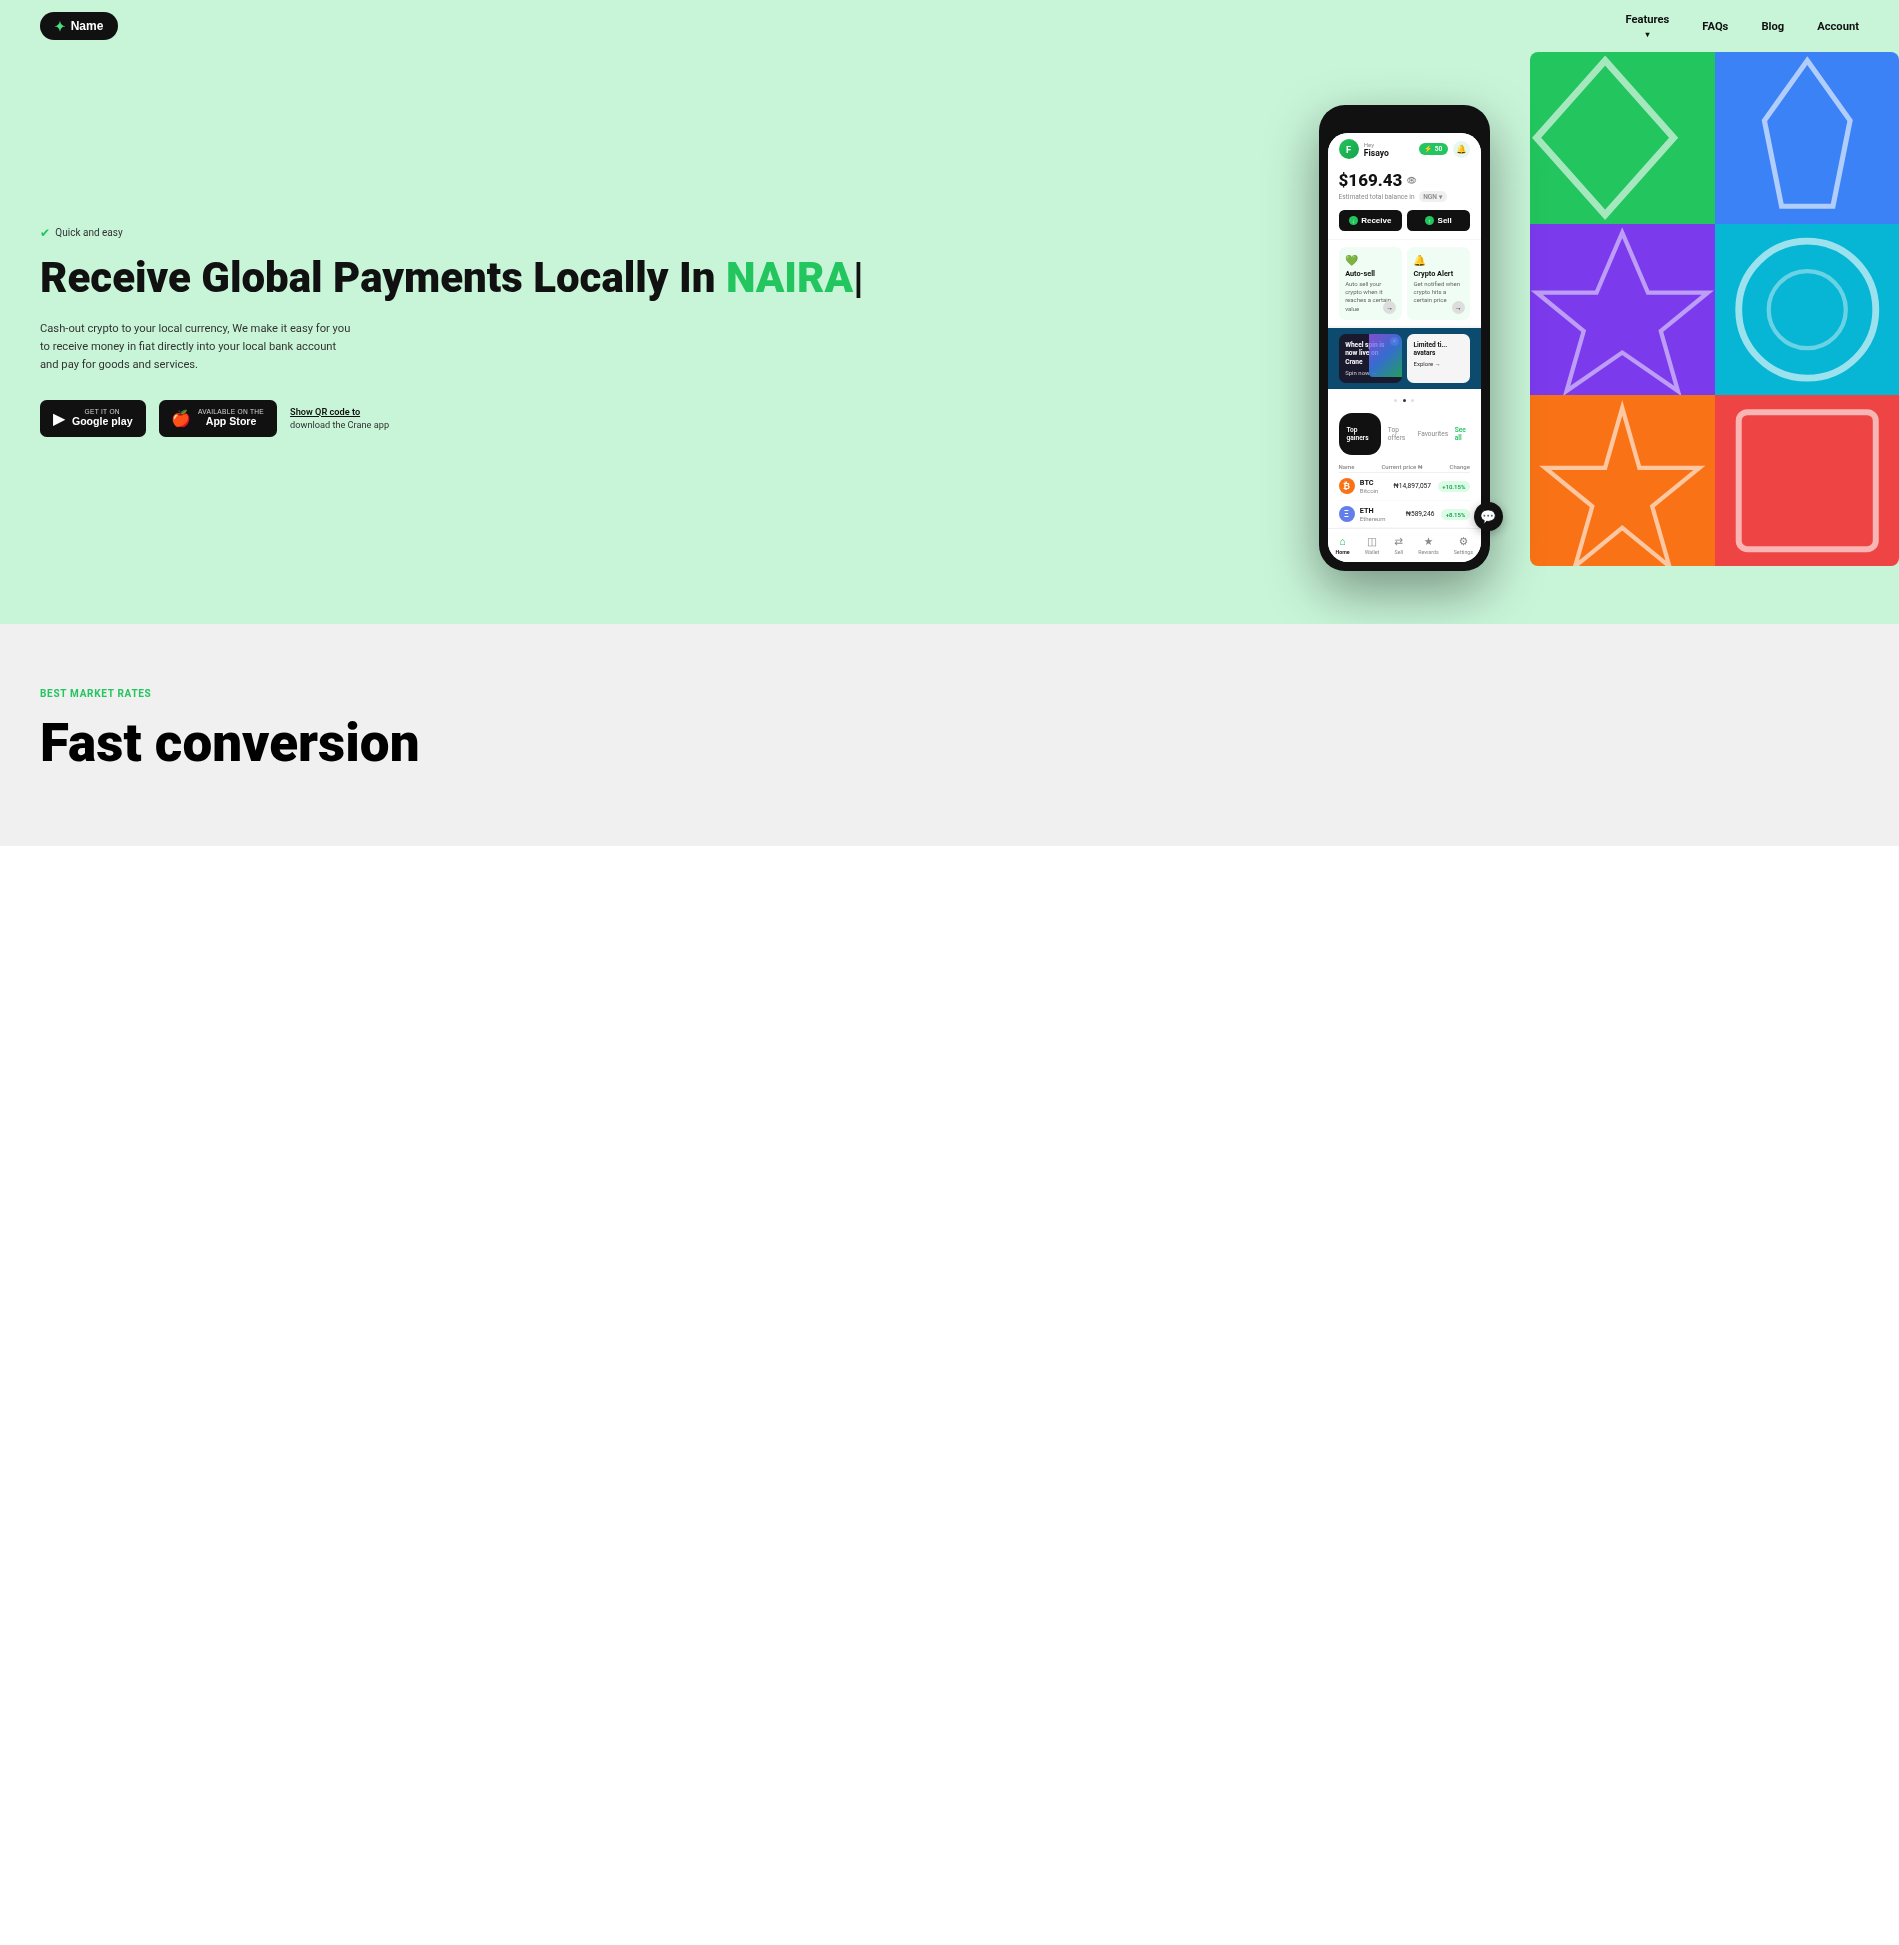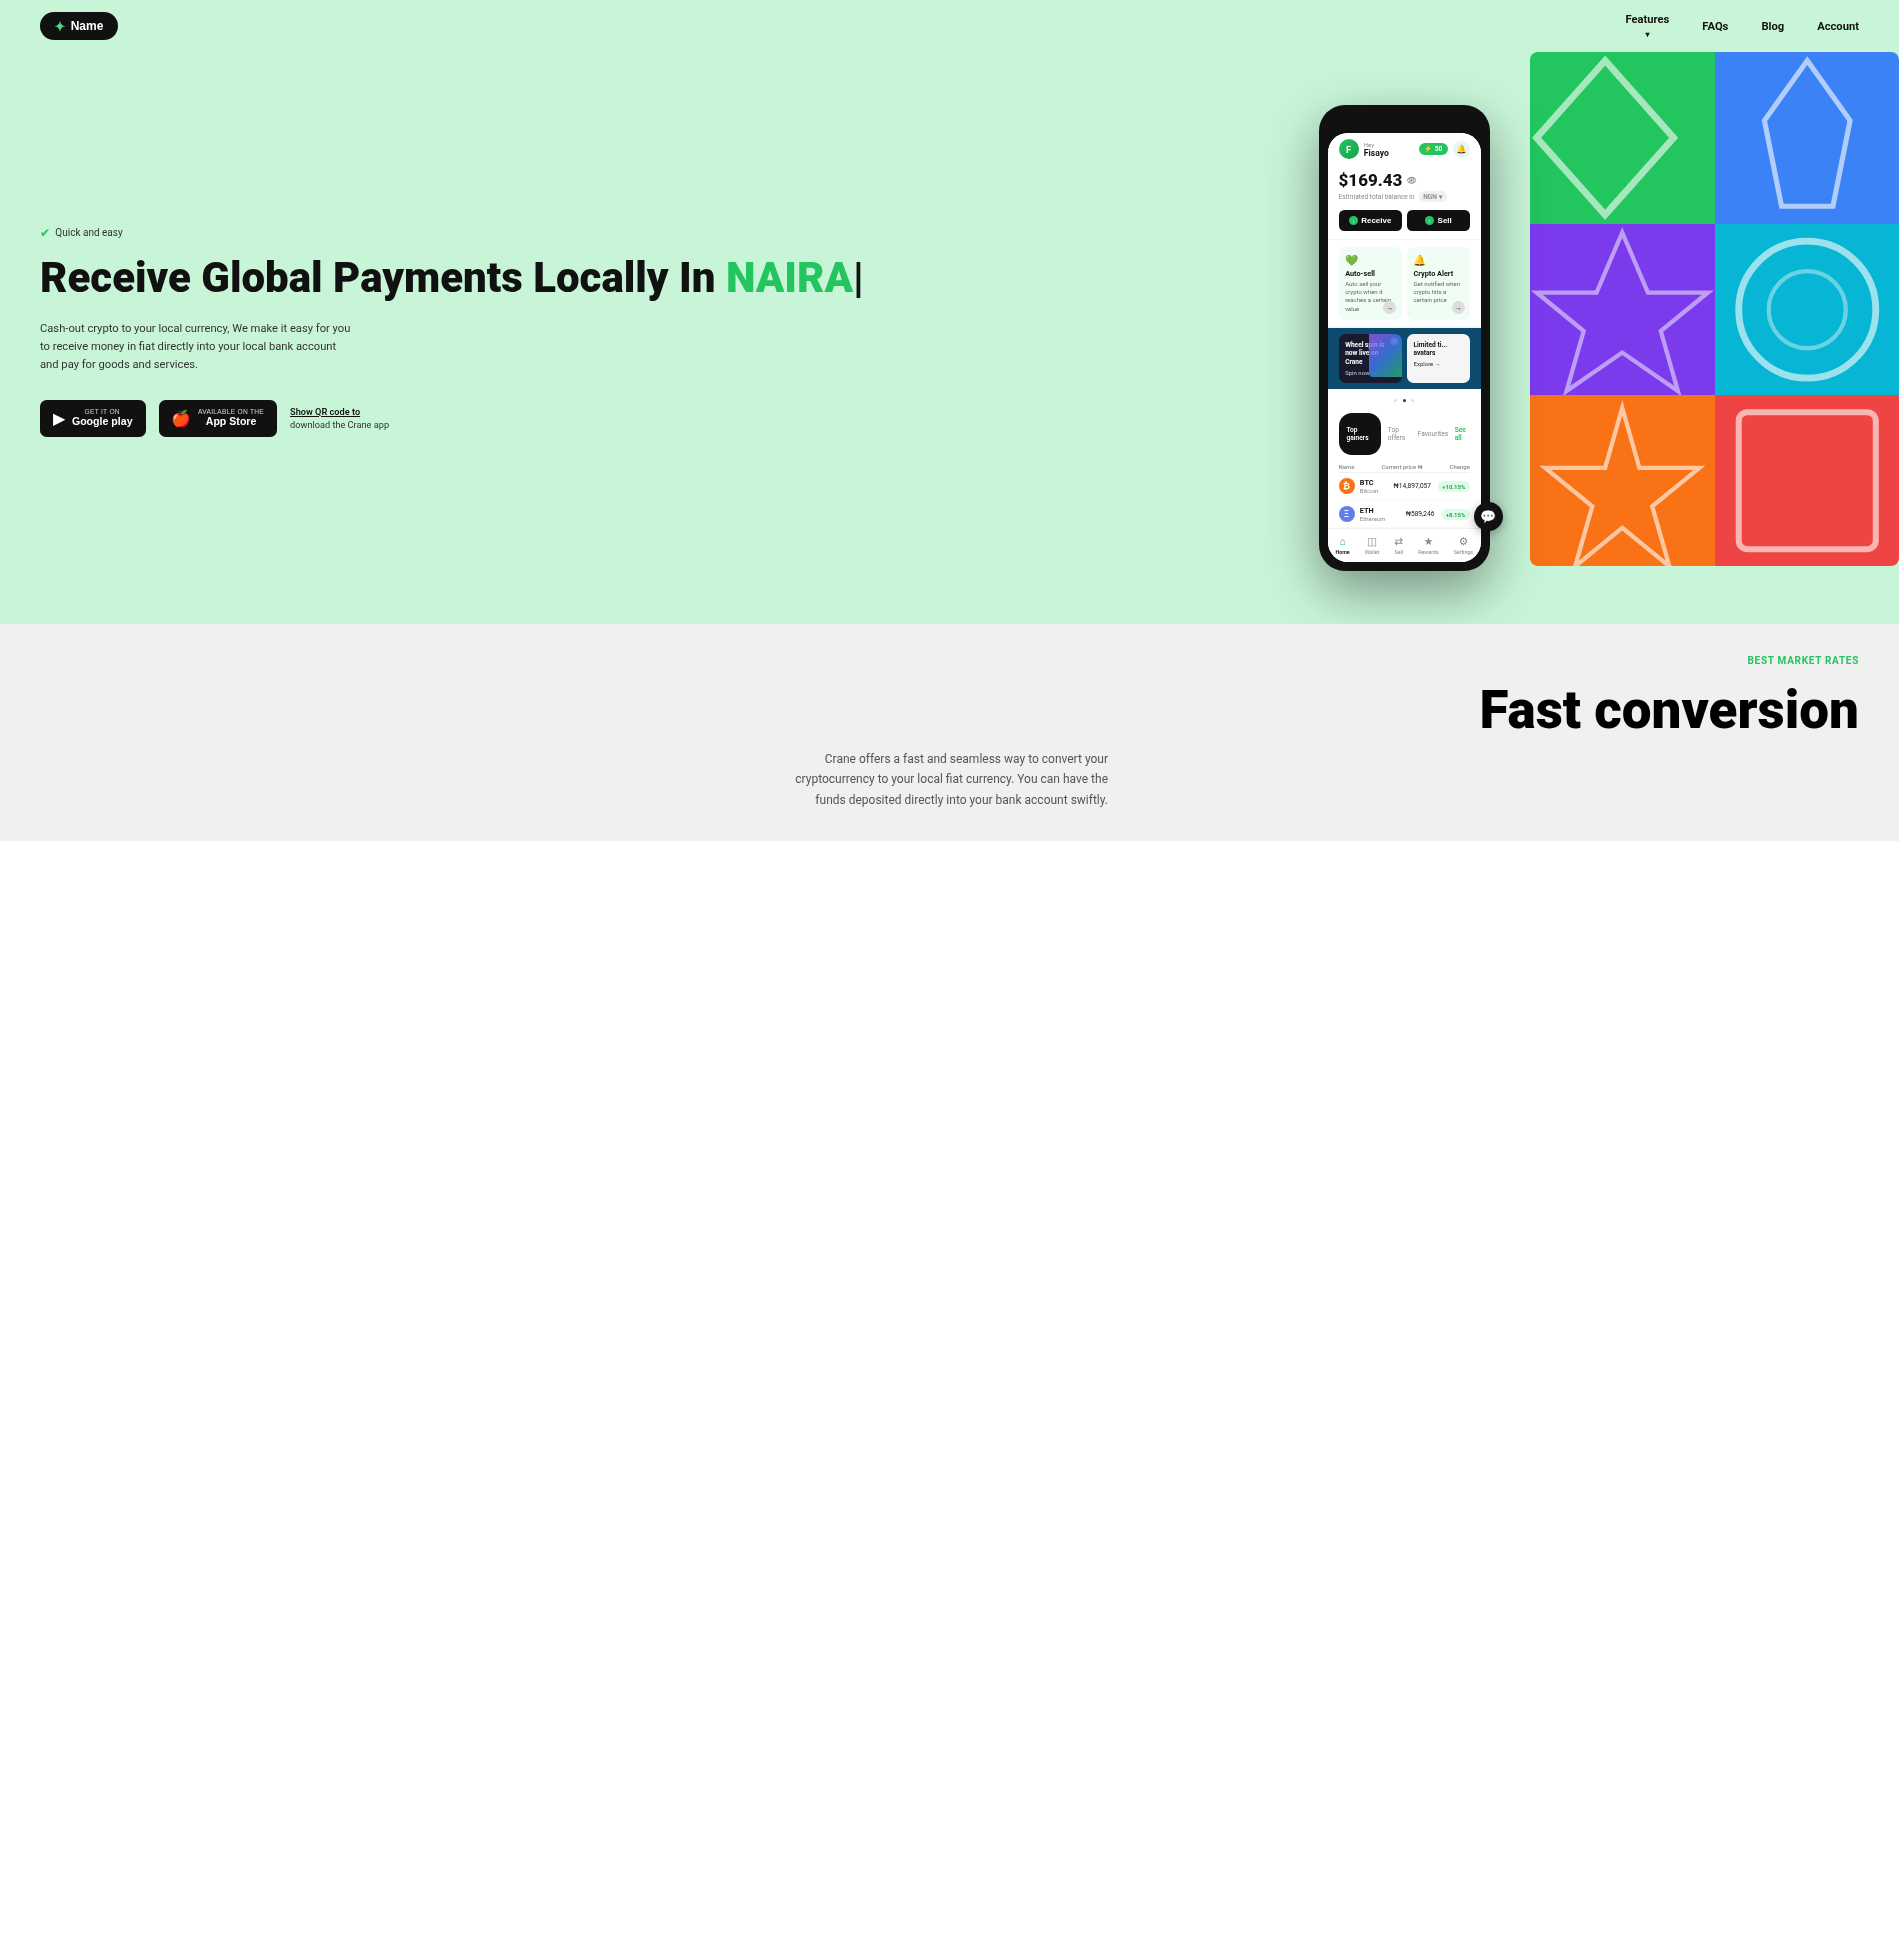--- a/index.html
+++ b/index.html
@@ -434,22 +434,22 @@
       justify-content: center;
       font-size: 13px;
       cursor: pointer;
       box-shadow: 0 2.6px 10px rgba(0,0,0,0.3);
       z-index: 20;
     }
 
     
     .conversion-section {
       background: #f0f0f0;
-      padding: 31px 40px;
-      text-align: right;
+      padding: 64px 40px;
+      text-align: left;
     }
     .section-label {
       font-size: 10px;
       font-weight: 700;
       color: #22c55e;
       letter-spacing: 0.7px;
       text-transform: uppercase;
       margin-bottom: 13px;
     }
     .section-title {
@@ -701,15 +701,14 @@
       </div>
 
       <div class="chat-fab">💬</div>
     </div>
   </div>
 </section>
 
 <section class="conversion-section">
   <p class="section-label">BEST MARKET RATES</p>
   <h2 class="section-title">Fast conversion</h2>
-  <p class="section-desc">Crane offers a fast and seamless way to convert your cryptocurrency to your local fiat currency. You can have the funds deposited directly into your bank account swiftly.</p>
 </section>
 
 
 </body></html>

